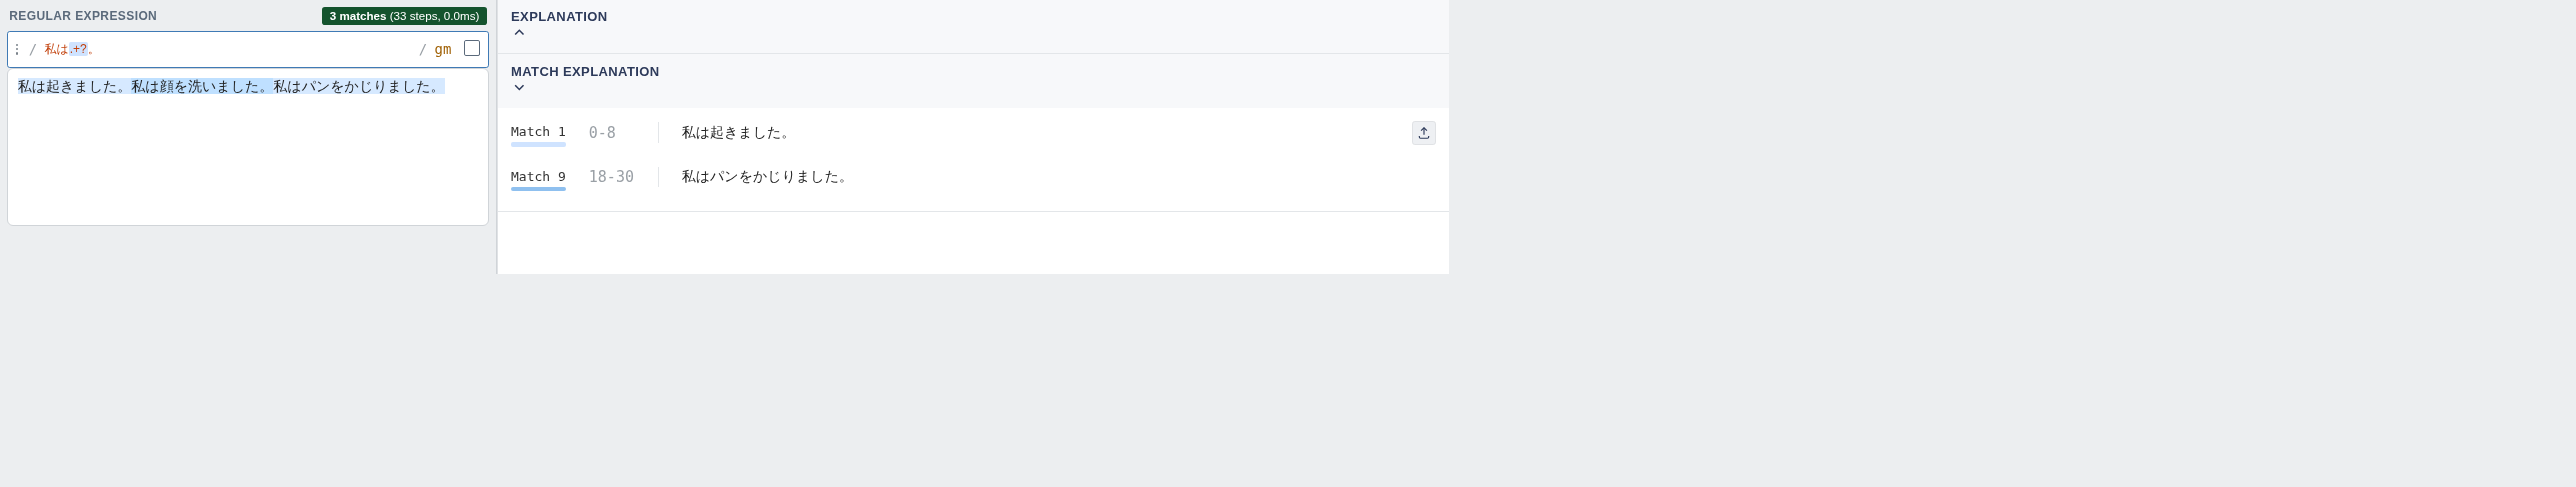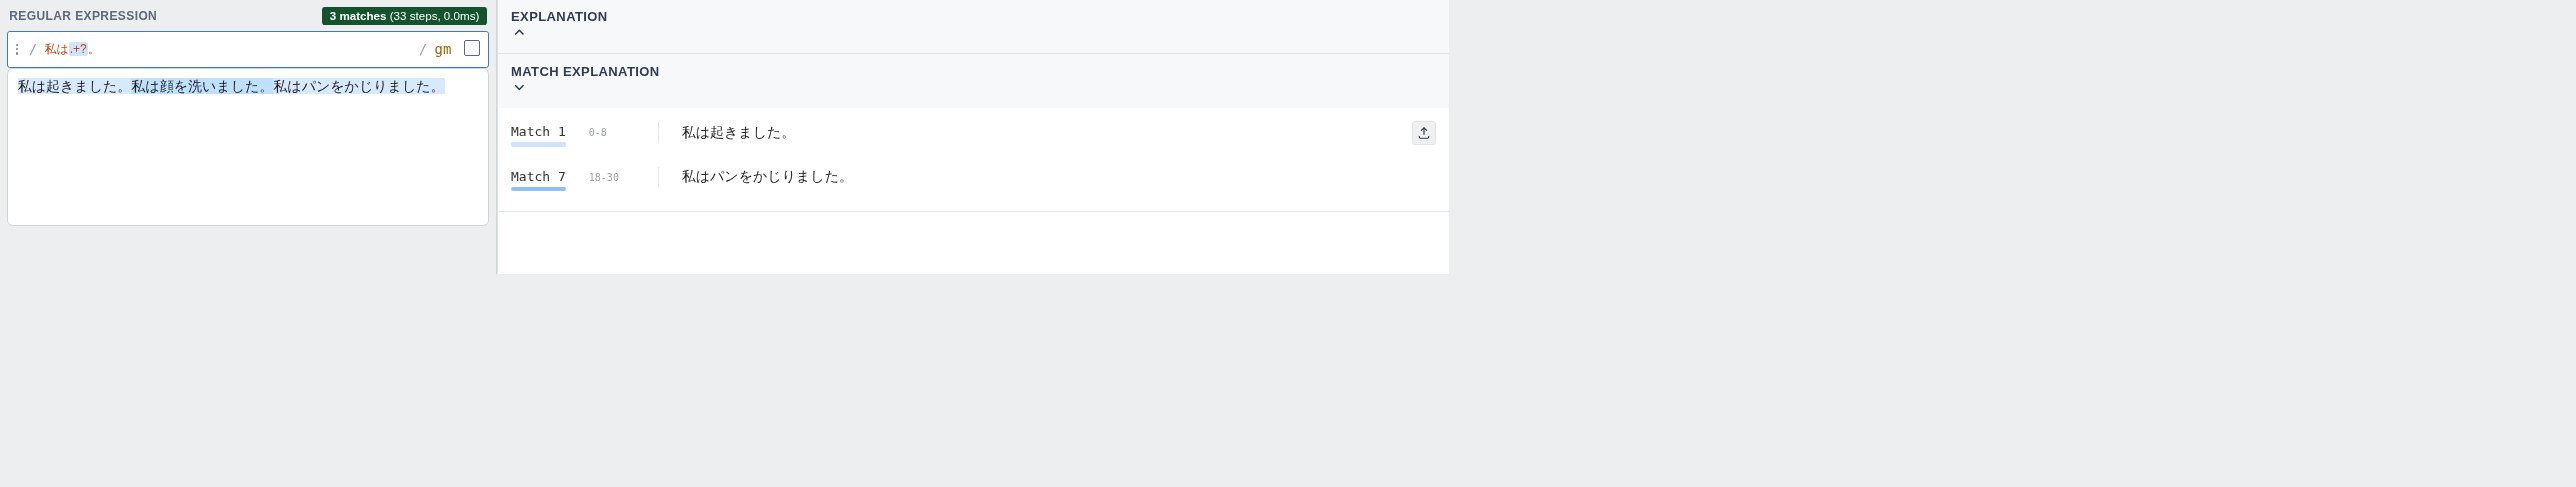--- a/index.html
+++ b/index.html
@@ -123,21 +123,21 @@
   .match-label::after {
     content: ""; position: absolute; left: 0; right: 0; bottom: -5.6px;
     height: 4.6px; border-radius: 1.9px;
   }
   .match-row:nth-child(1) .match-label::after { background: #cfe3ff; }
   .match-row:nth-child(2) .match-label::after { background: #8fc0ef; }
   .match-row:nth-child(3) .match-label::after { background: #cfe3ff; }
   .match-range {
     font-family: "Menlo","Consolas",monospace;
     color: #9aa0a6;
-    font-size: 10px;
+    font-size: 15px;
     min-width: 46px;
   }
   .match-divider {
     width: 0.9px; height: 20.5px; background: #e3e6e9;
   }
   .match-text { color: #222; }
   .export-btn {
     margin-left: auto;
     width: 24px; height: 24px;
     background: #eef0f3; border: 0.9px solid #e0e2e5; border-radius: 2.8px;
@@ -209,21 +209,21 @@
           <span class="match-text">私は起きました。</span>
           <span class="export-btn">
             <svg viewBox="0 0 24 24" fill="none" stroke="#2d3a5a" stroke-width="2">
                 <path d="M12 3v12"></path>
                 <polyline points="7 8 12 3 17 8"></polyline>
                 <path d="M4 17v2a2 2 0 0 0 2 2h12a2 2 0 0 0 2-2v-2"></path>
               </svg>
           </span>
         </div>
         <div class="match-row">
-          <span class="match-label">Match 7</span>
+          <span class="match-label">Match 9</span>
           <span class="match-range">18-30</span>
           <span class="match-divider"></span>
           <span class="match-text">私はパンをかじりました。</span>
         </div>
       </div>
     </div>
 
   </div>
 </div>
 

